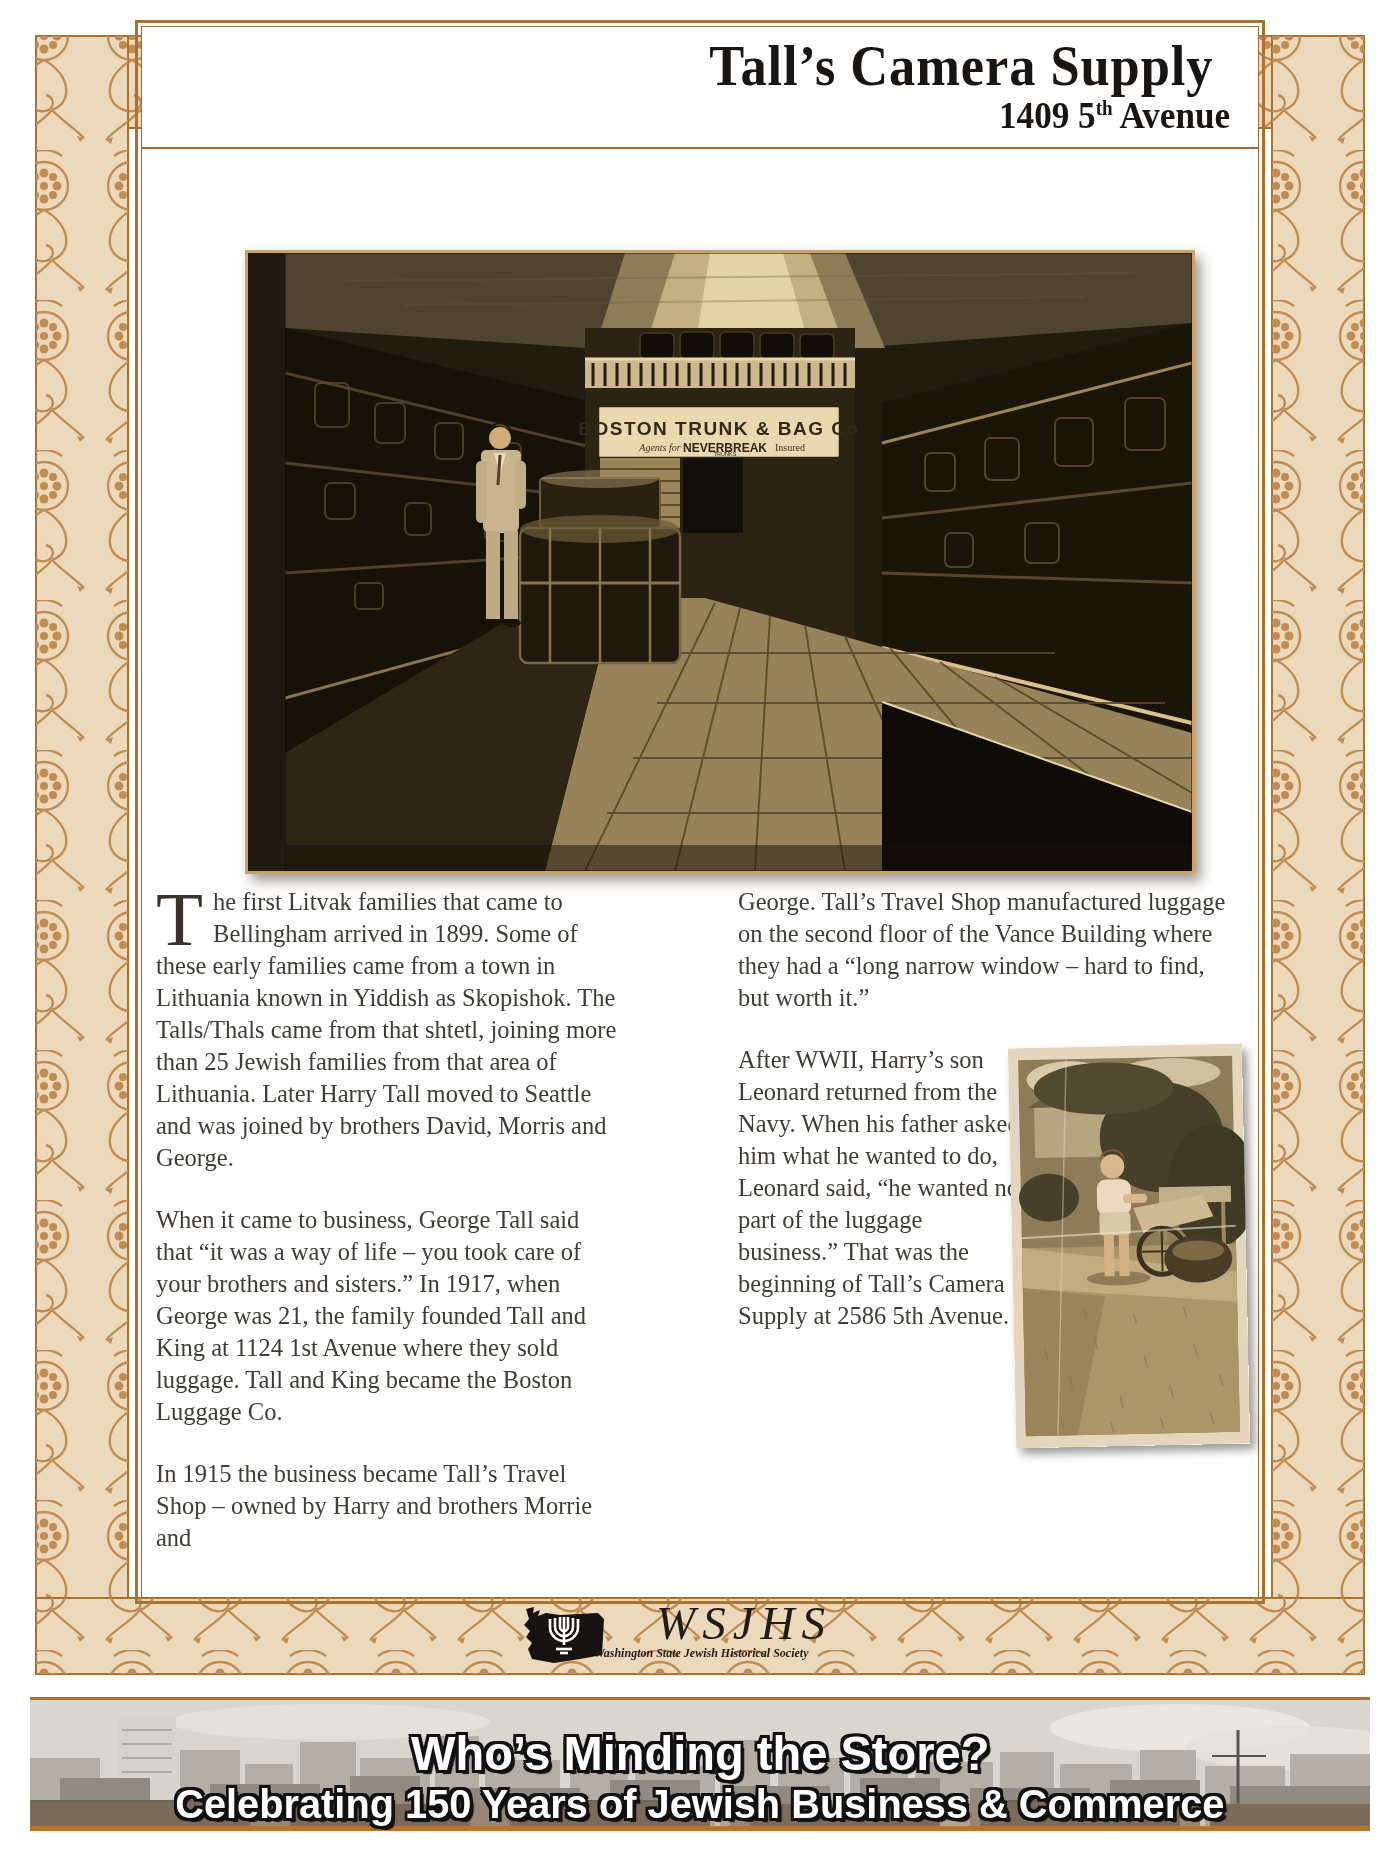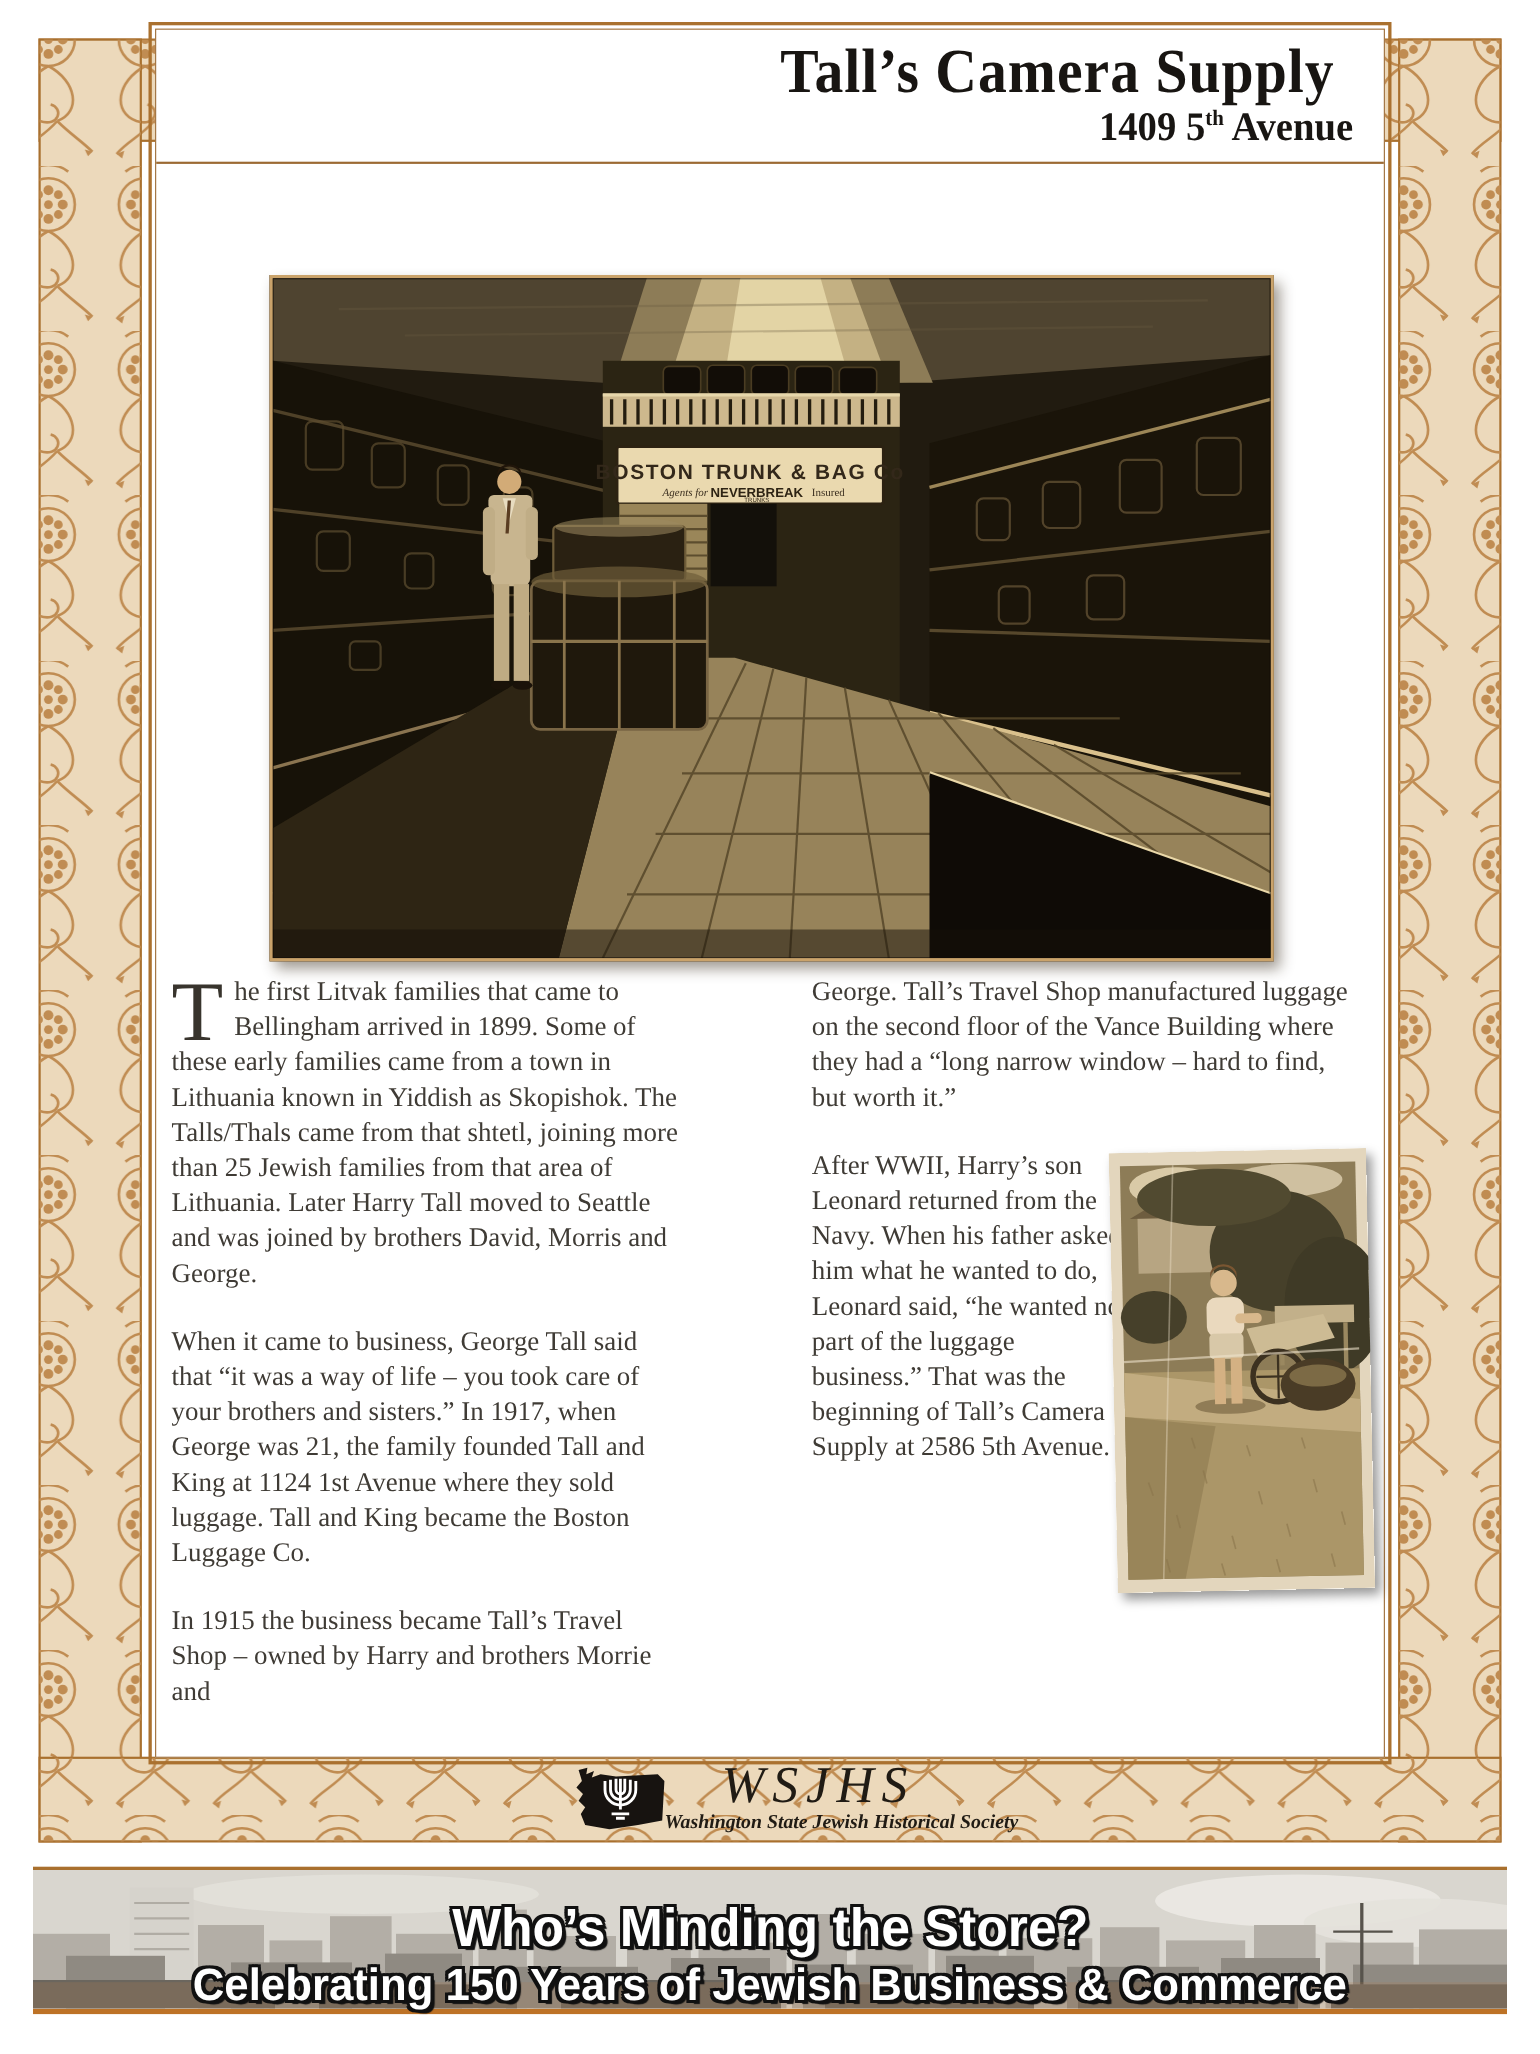--- a/index.html
+++ b/index.html
@@ -16,41 +16,41 @@
   .title-area{height:114px;border-bottom:2px solid #9c6a33;text-align:right;}
   .page-title{margin:6px 0 0 0;font-size:57px;font-weight:bold;color:#181512;
               letter-spacing:1px;transform:scaleX(.92);transform-origin:center;}
   .page-subtitle{margin:-4px 0 0 0;font-size:37px;font-weight:bold;color:#181512;
               transform:scaleX(.95);transform-origin:center;}
   .page-subtitle sup{font-size:20px;}
 
   
   .photo-frame{position:absolute;left:245px;top:250px;width:907px;height:618px;z-index:3;
                border:3px solid #caa36b;box-shadow:6px 7px 12px rgba(45,32,14,.45);
-               background:#201a10;}
+               background:#201a10;padding-left:37px;}
 
   
   .col{position:absolute;z-index:3;font-size:24.5px;line-height:32px;color:#3f3b35;}
   .col p{margin:0 0 30px 0;}
   .col-left{left:156px;top:886px;width:462px;}
   .col-right{left:738px;top:886px;width:500px;}
   .col-right .narrow{width:282px;}
   .dropcap{float:left;font-size:77px;line-height:58px;padding:4px 10px 0 0;color:#38342d;}
   .it{}
 
   
   .child-photo{position:absolute;left:1012px;top:1046px;width:234px;height:400px;z-index:3;
                transform:rotate(-1.2deg);box-shadow:5px 6px 10px rgba(0,0,0,.4);}
 
   
   .logo-wrap{position:absolute;left:520px;top:1602px;width:380px;height:70px;z-index:3;font-style:italic;}
   .wa-state{position:absolute;left:0;top:3px;}
   .logo-acronym{position:absolute;left:136px;top:-6px;font-size:47px;letter-spacing:7px;
                 color:#201b14;font-family:"Liberation Serif",serif;}
-  .logo-name{position:absolute;left:84px;top:44px;width:330px;font-size:18px;font-weight:bold;
+  .logo-name{position:absolute;left:74px;top:44px;width:330px;font-size:12px;font-weight:bold;
              color:#201b14;white-space:nowrap;}
 
   
   .banner{position:absolute;left:30px;top:1697px;width:1340px;height:126px;z-index:2;
           border-top:3px solid #a9702e;border-bottom:5px solid #bd7226;box-sizing:content-box;}
   .banner-art{position:absolute;left:0;top:0;}
   .banner-text{position:absolute;left:0;top:0;width:100%;height:100%;display:flex;
                flex-direction:column;align-items:center;justify-content:flex-start;
                font-family:"Liberation Sans","DejaVu Sans",sans-serif;font-weight:bold;color:#fff;margin-top:25px;}
   .banner-h1{font-size:49px;line-height:52px;margin-top:2px;transform:scaleX(.96);

